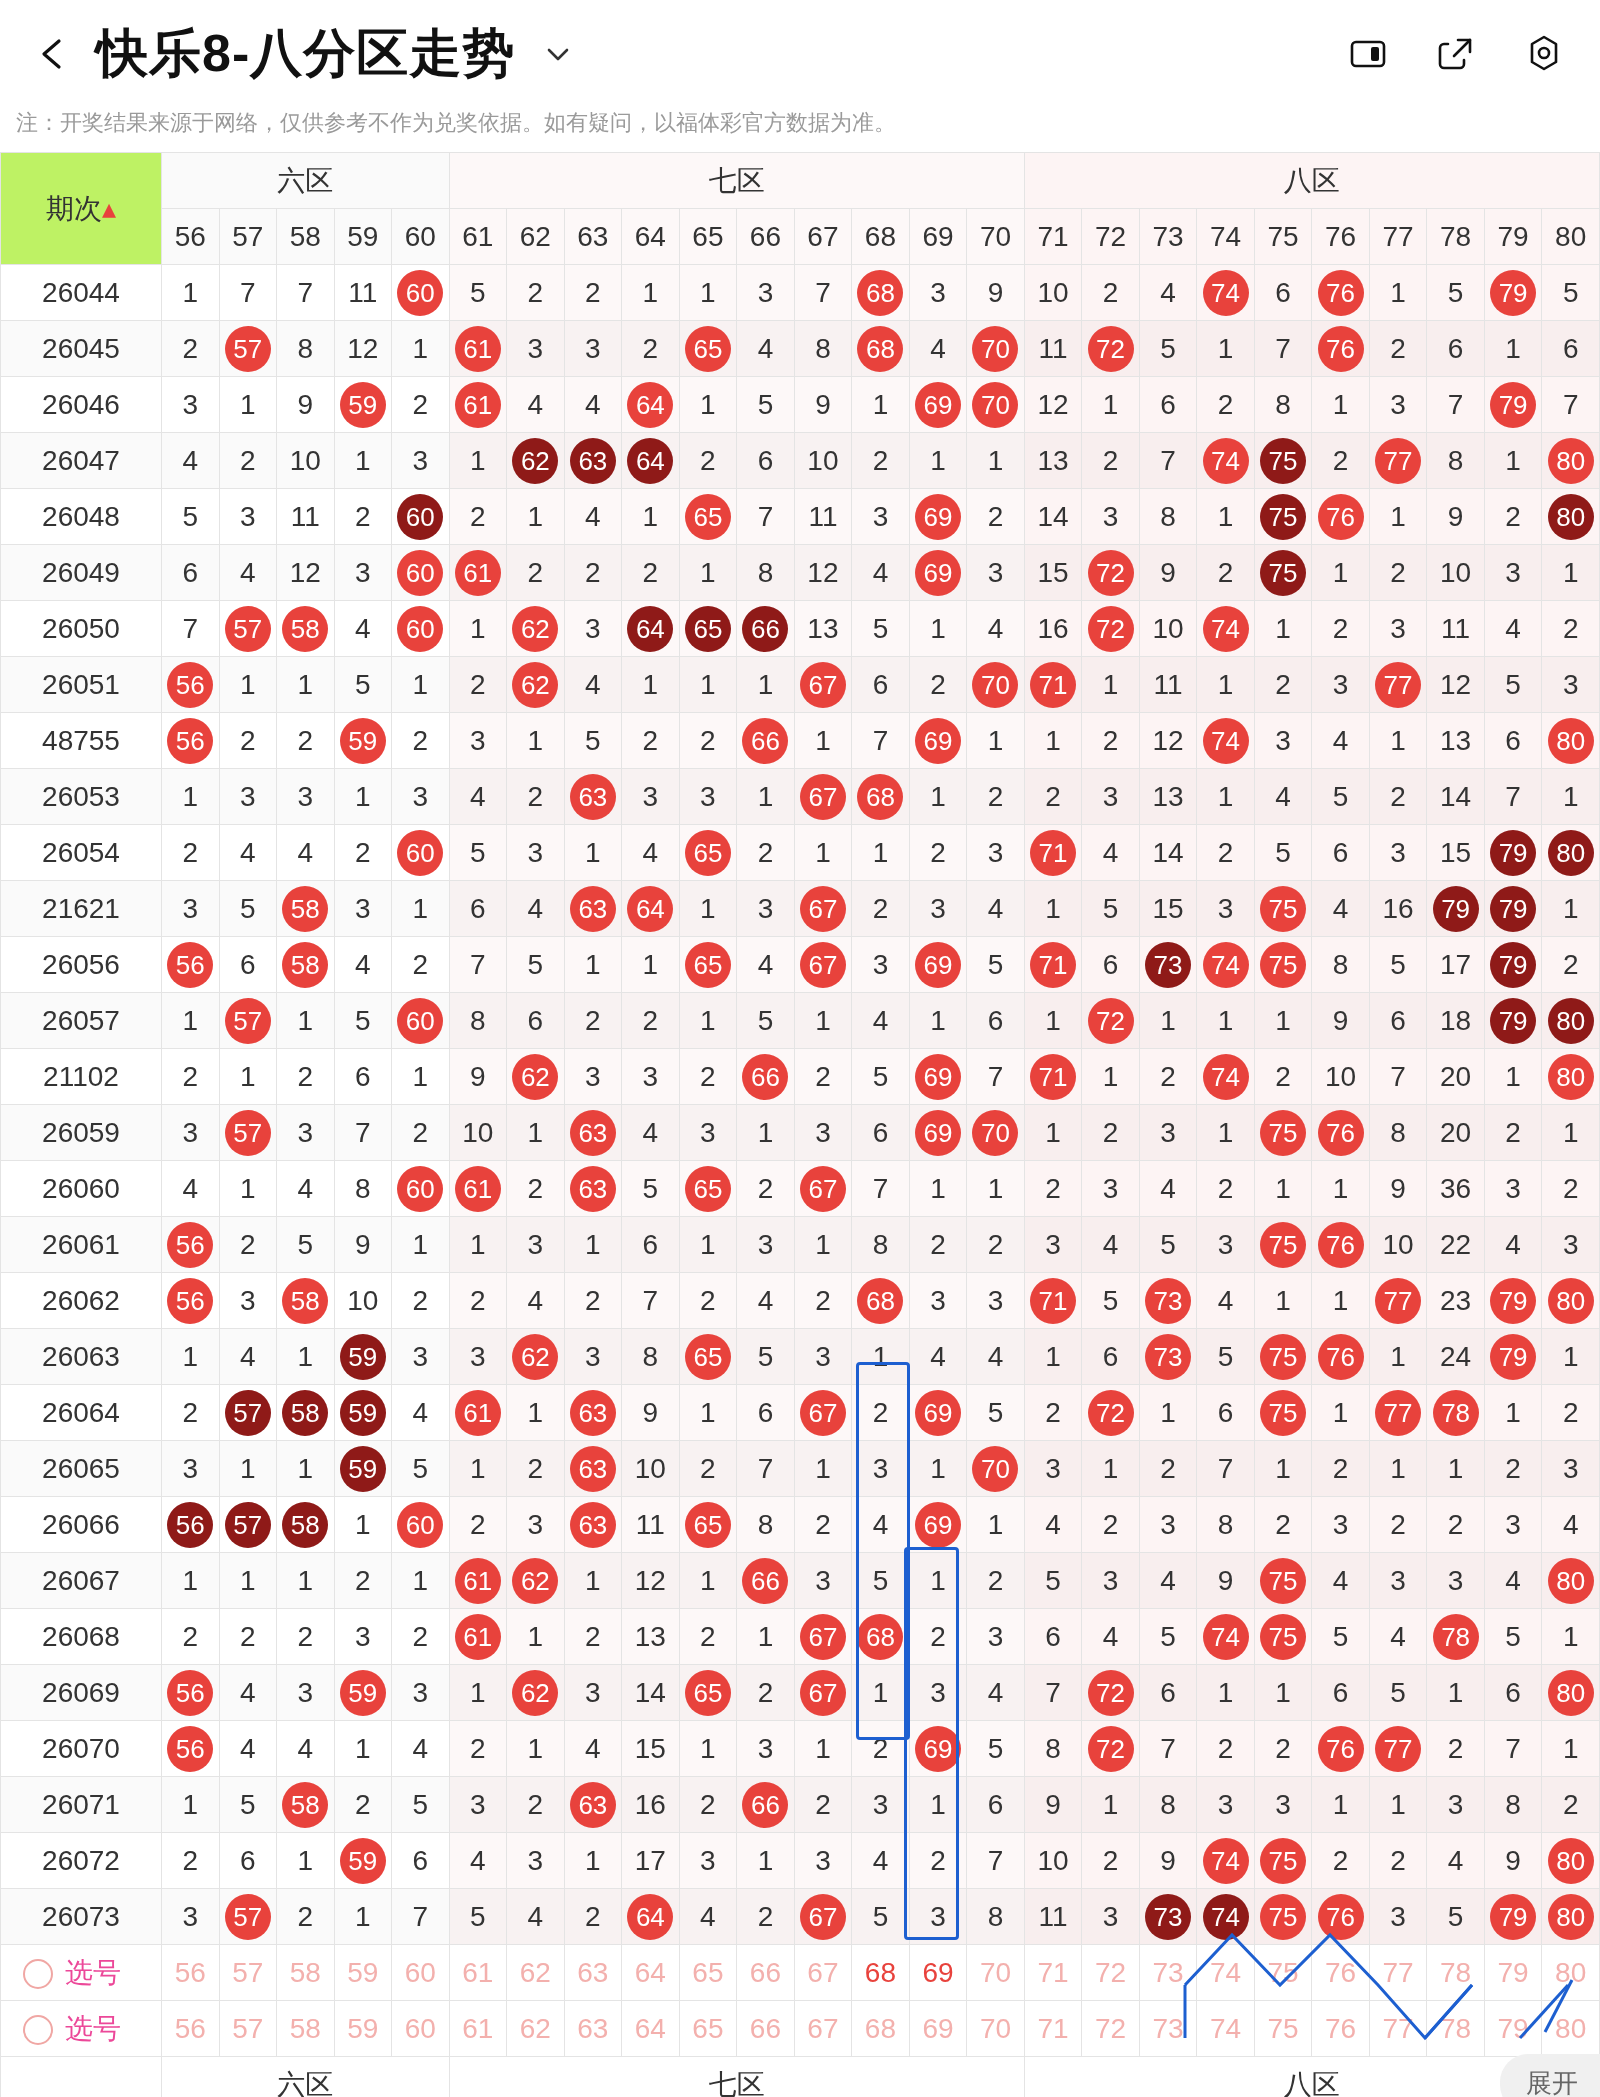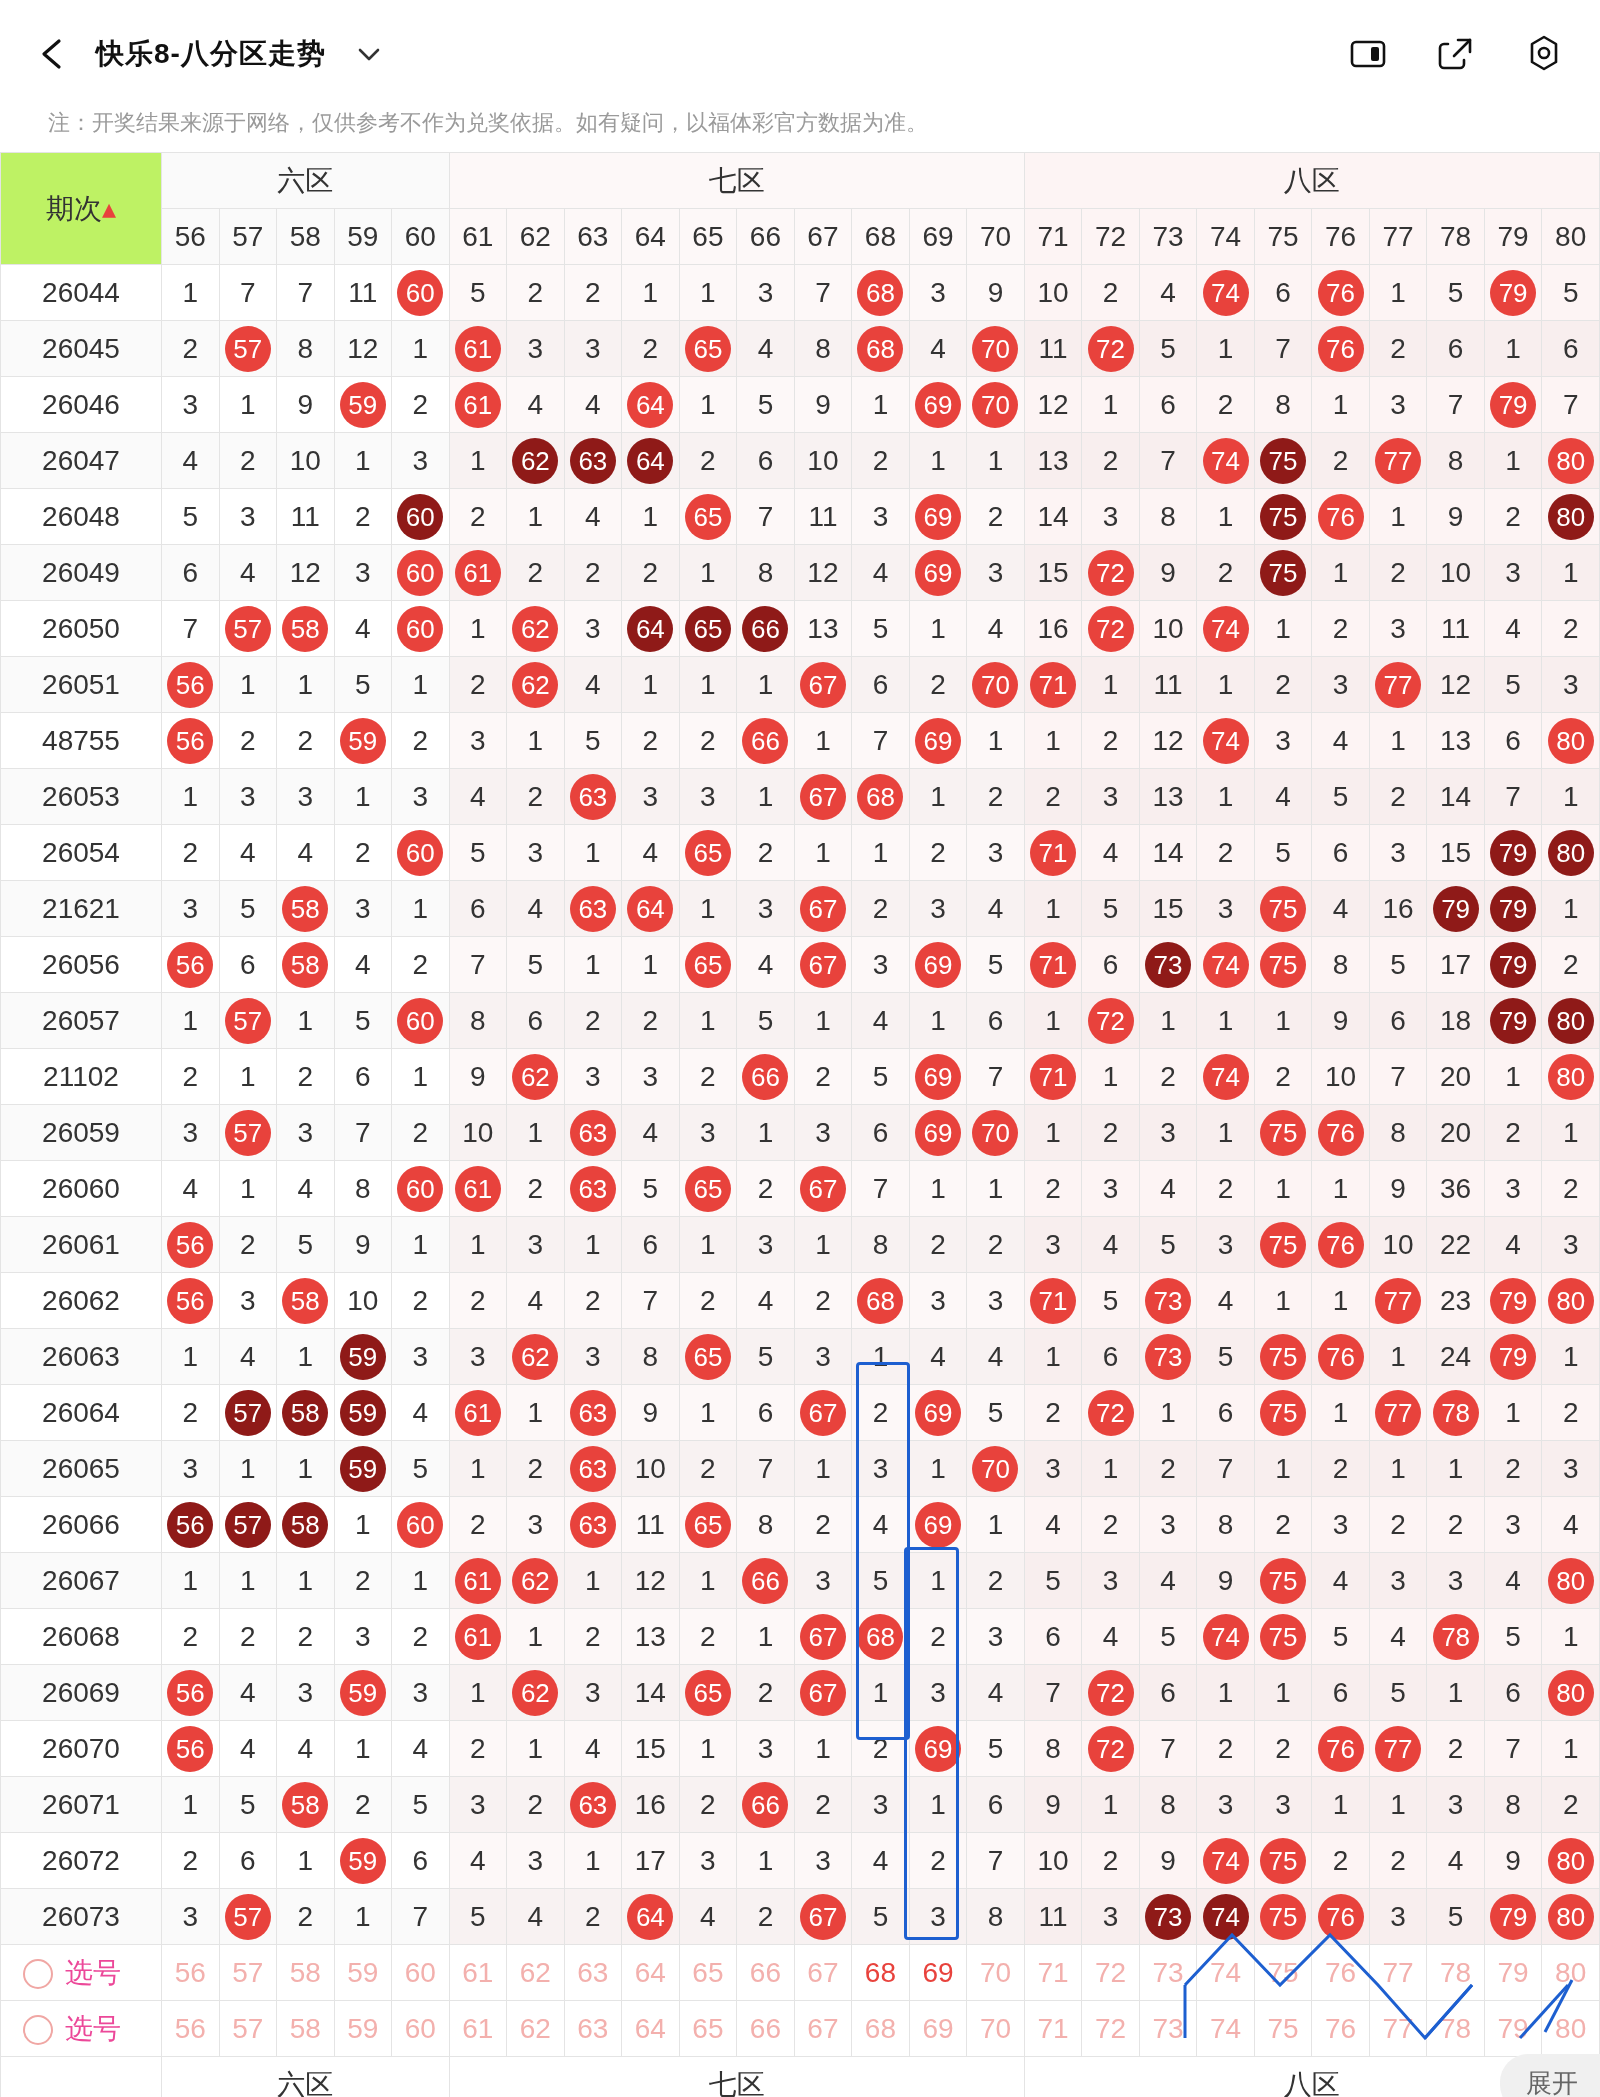--- a/index.html
+++ b/index.html
@@ -25,21 +25,21 @@
     box-sizing: border-box;
   }
   .back-icon {
     width: 40px;
     height: 40px;
     flex: 0 0 auto;
     margin-right: 22px;
     cursor: pointer;
   }
   .title {
-    font-size: 28px;
+    font-size: 52px;
     font-weight: bold;
     letter-spacing: 1px;
     color: #111;
     white-space: nowrap;
   }
   .chev-down {
     margin-left: 26px;
     width: 34px;
     height: 34px;
     flex: 0 0 auto;
@@ -50,21 +50,21 @@
     display: flex;
     align-items: center;
     gap: 44px;
   }
   .hicon { width: 44px; height: 44px; cursor: pointer; }
 
   
   .note {
     font-size: 22px;
     color: #9a9a9a;
-    padding: 0 34px 14px 48px;
+    padding: 0 34px 14px 16px;
     white-space: nowrap;
   }
 
   
   .grid-wrap {
     position: relative;
     width: 1600px;
   }
   table.grid {
     border-collapse: collapse;

